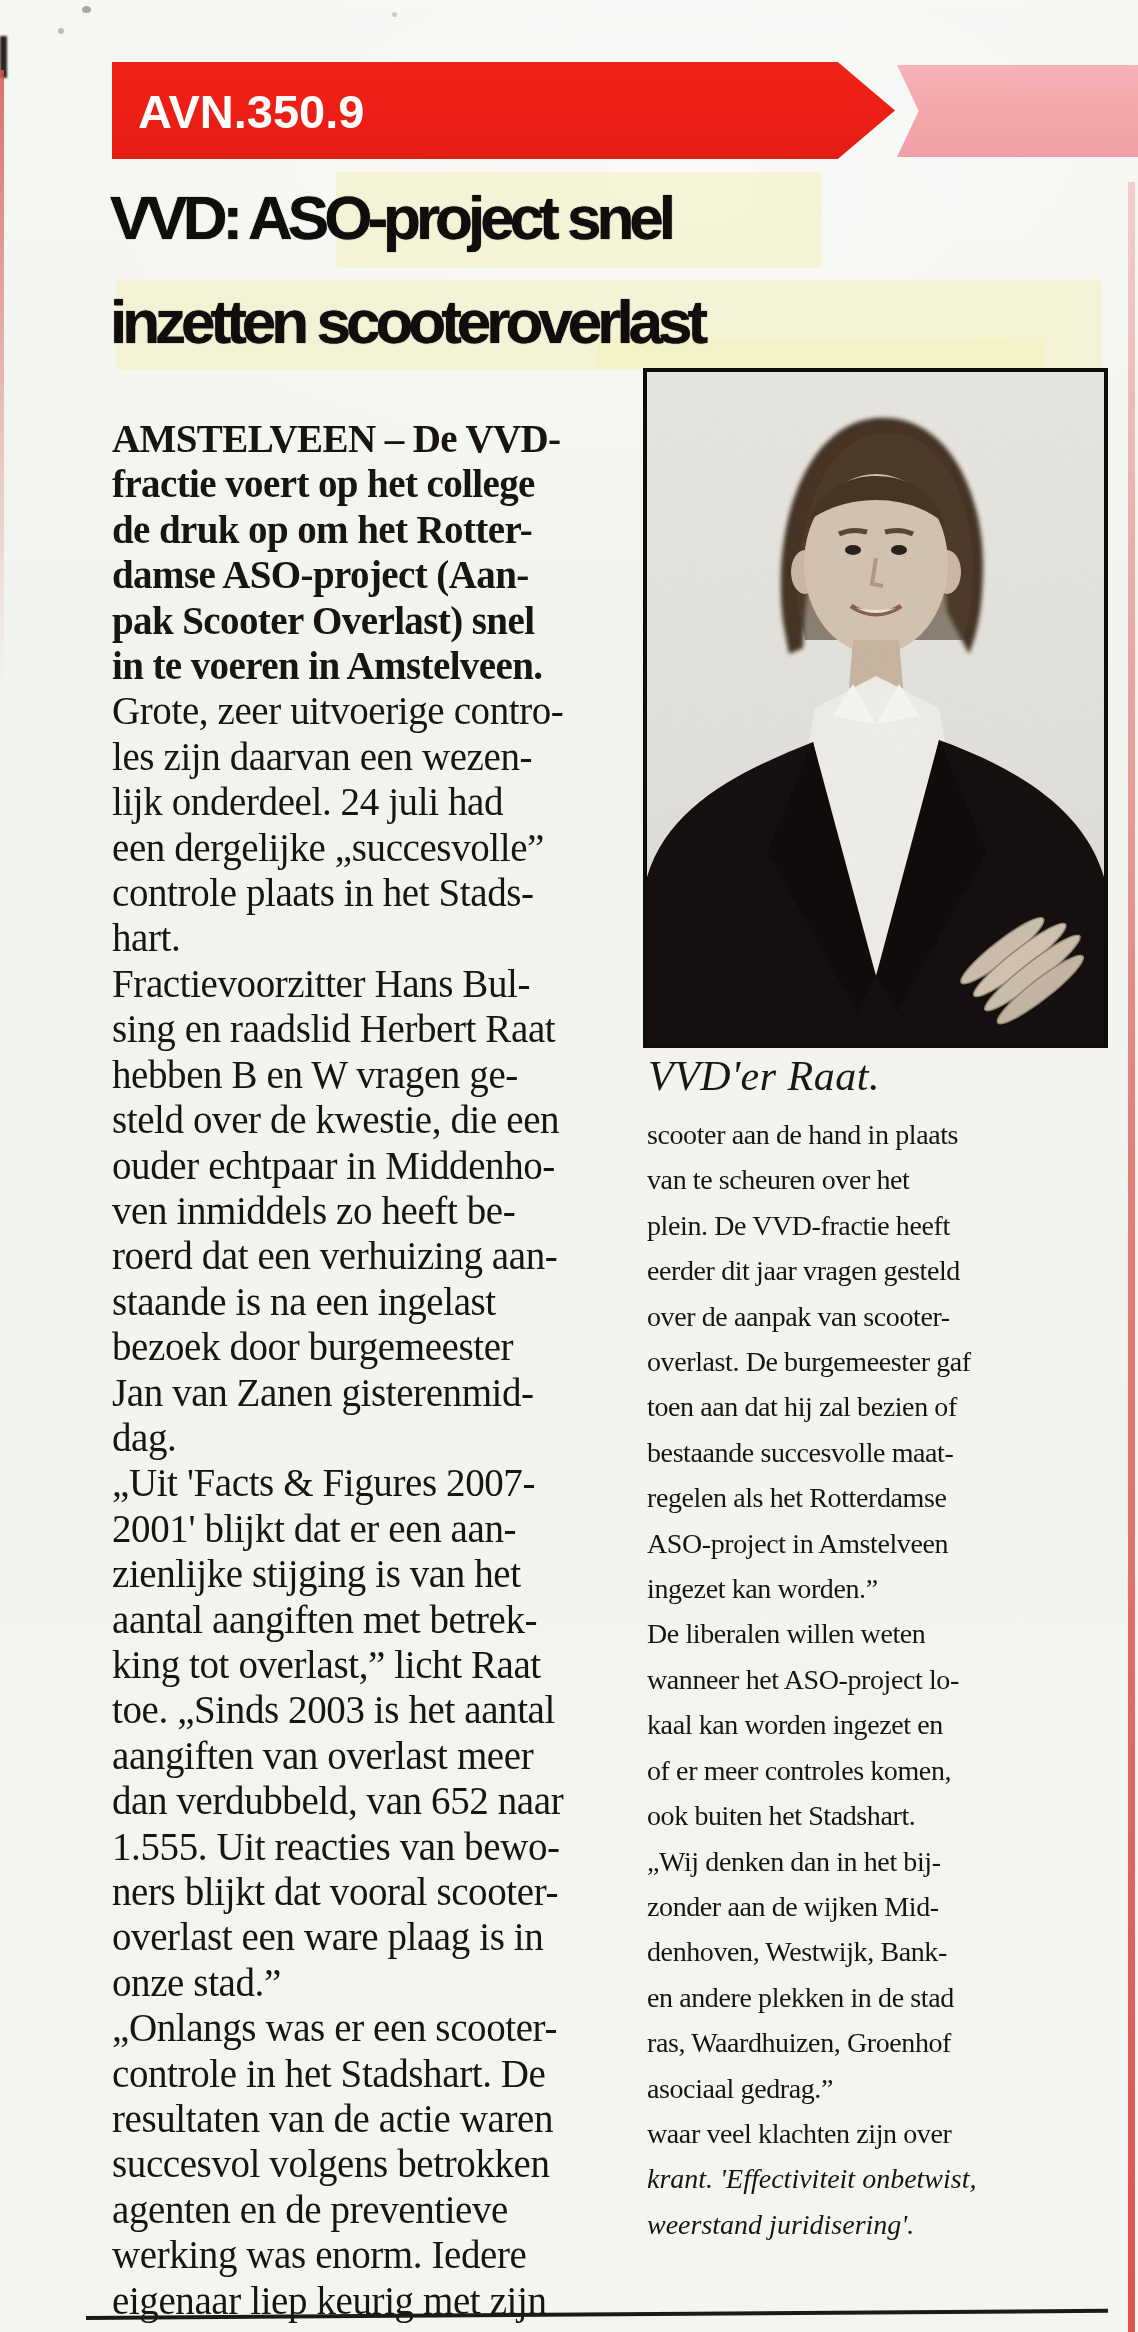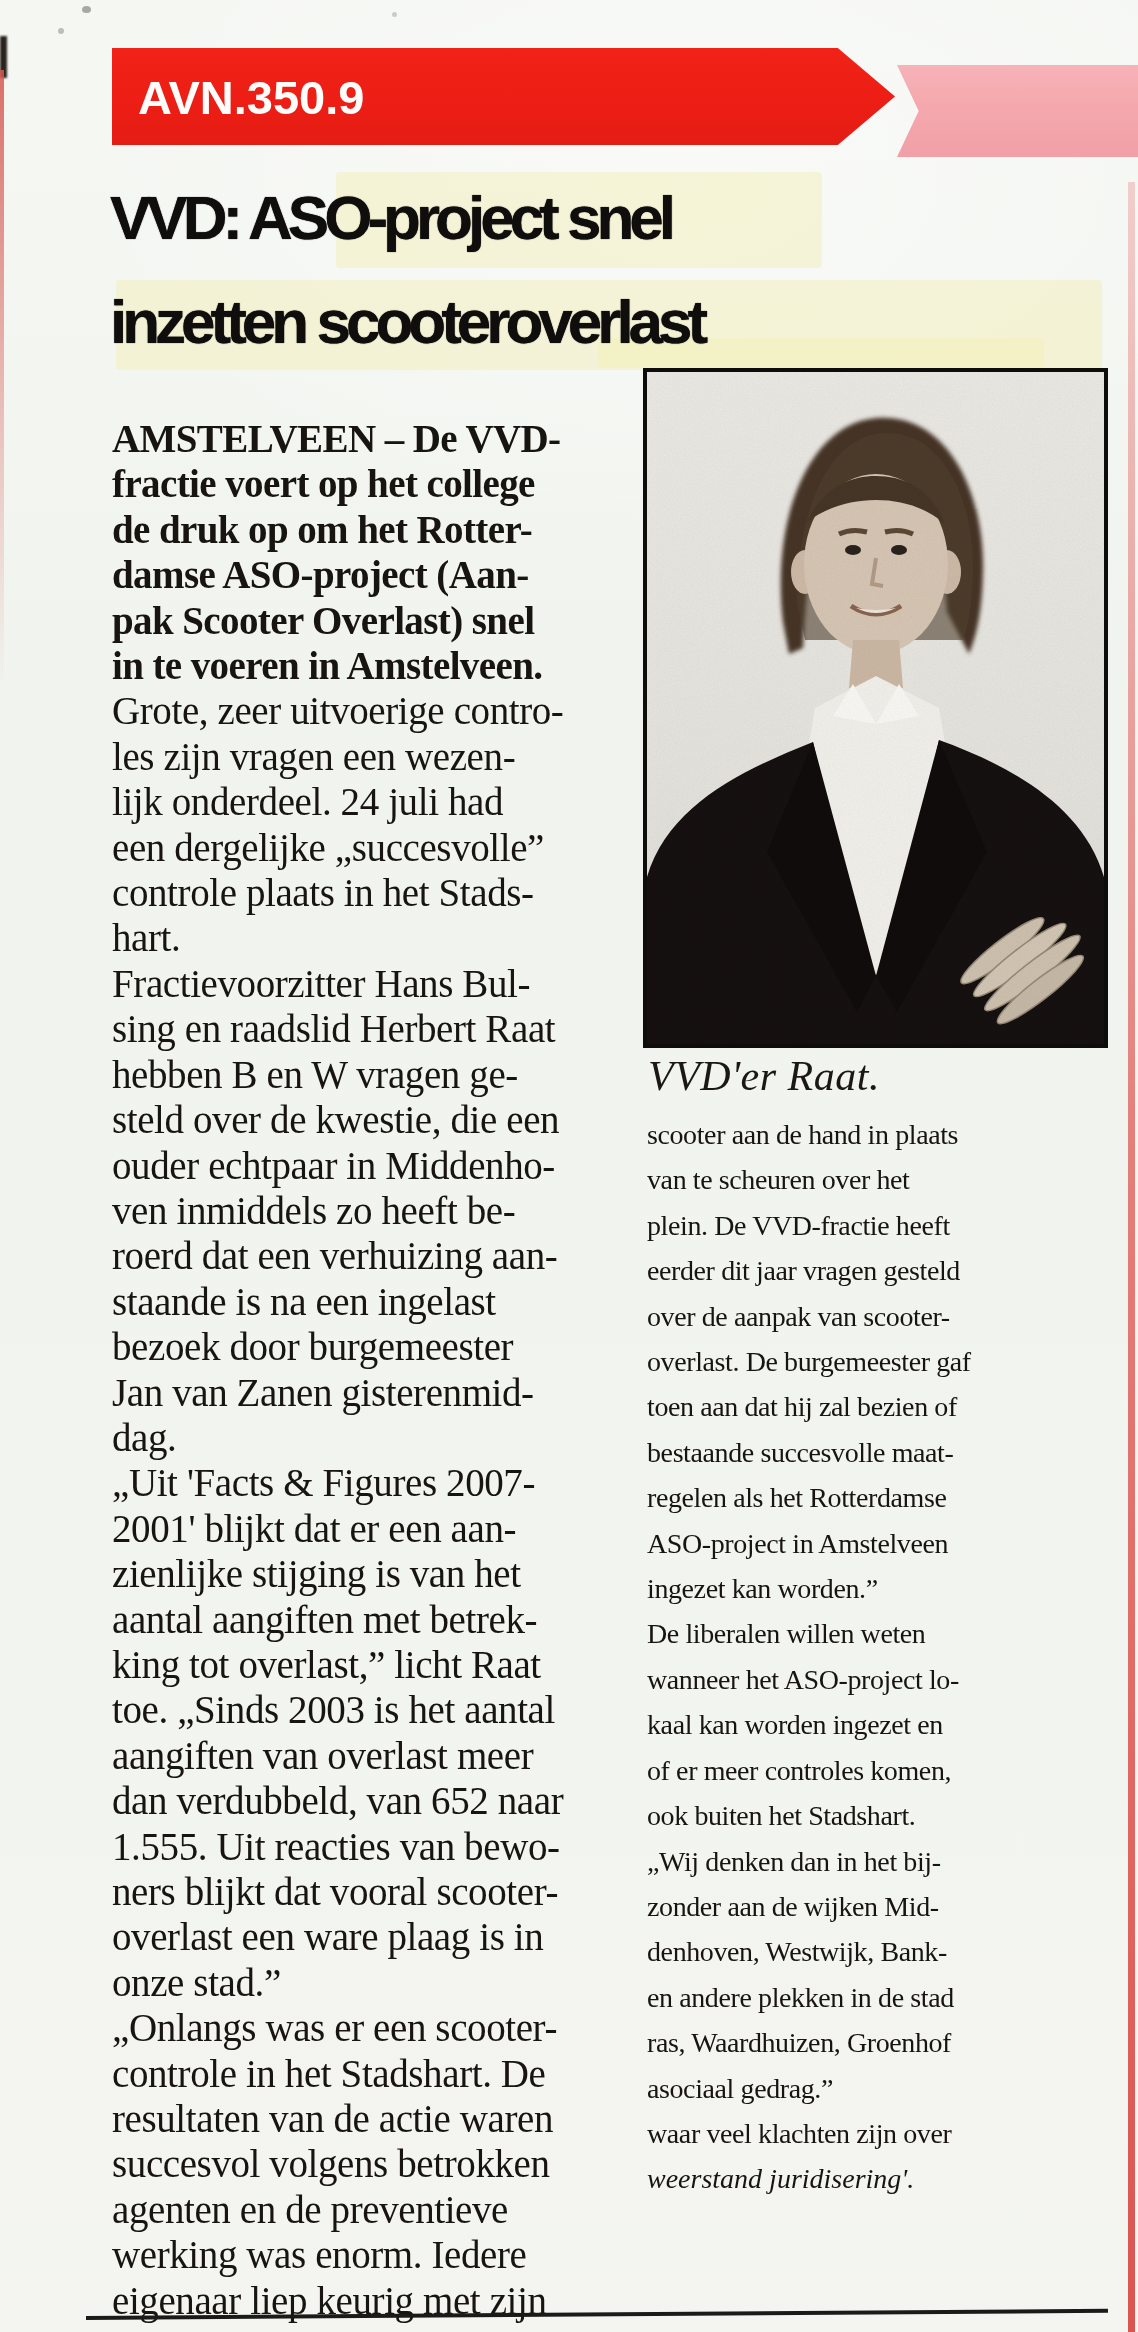--- a/index.html
+++ b/index.html
@@ -18,21 +18,21 @@
     background:linear-gradient(180deg, rgba(214,88,82,.85), rgba(214,88,82,.35) 55%, rgba(214,88,82,0));}
   .edge-red-right{position:absolute;left:1128px;top:182px;width:7px;height:2150px;
     background:linear-gradient(180deg, rgba(230,110,110,.30), rgba(222,76,72,.70) 45%, rgba(217,62,58,.88));}
   .speck{position:absolute;border-radius:50%;background:#6d675f;opacity:.55;filter:blur(.5px);}
   .speck.s1{left:82px;top:6px;width:9px;height:7px;}
   .speck.s2{left:58px;top:28px;width:6px;height:6px;opacity:.4;}
   .speck.s3{left:392px;top:12px;width:5px;height:5px;opacity:.3;}
 
   
   .banner-red{
-    position:absolute;left:112px;top:48px;width:783px;height:97px;
+    position:absolute;left:112px;top:62px;width:783px;height:97px;
     background:linear-gradient(180deg,#f12318 0%, var(--banner-red,#ec1e15) 55%, #e41d14 100%);
     clip-path:polygon(0 0, 92.7% 0, 100% 50%, 92.7% 100%, 0 100%);
   }
   .banner-code{
     position:absolute;left:26px;top:0;height:97px;line-height:99px;
     font-family:"Liberation Sans","DejaVu Sans",sans-serif;font-weight:700;
     font-size:47px;letter-spacing:0px;color:#fdfdfb;
   }
   .banner-pink{
     position:absolute;left:897px;top:65px;width:241px;height:92px;
@@ -154,21 +154,21 @@
   <div class="caption">VVD'er Raat.</div>
 
   <div class="col col-left" id="col-left">
       <div class="tl lead">AMSTELVEEN – De VVD-</div>
       <div class="tl lead">fractie voert op het college</div>
       <div class="tl lead">de druk op om het Rotter-</div>
       <div class="tl lead">damse ASO-project (Aan-</div>
       <div class="tl lead">pak Scooter Overlast) snel</div>
       <div class="tl lead">in te voeren in Amstelveen.</div>
       <div class="tl">Grote, zeer uitvoerige contro-</div>
-      <div class="tl">les zijn vragen een wezen-</div>
+      <div class="tl">les zijn daarvan een wezen-</div>
       <div class="tl">lijk onderdeel. 24 juli had</div>
       <div class="tl">een dergelijke „succesvolle”</div>
       <div class="tl">controle plaats in het Stads-</div>
       <div class="tl">hart.</div>
       <div class="tl">Fractievoorzitter Hans Bul-</div>
       <div class="tl">sing en raadslid Herbert Raat</div>
       <div class="tl">hebben B en W vragen ge-</div>
       <div class="tl">steld over de kwestie, die een</div>
       <div class="tl">ouder echtpaar in Middenho-</div>
       <div class="tl">ven inmiddels zo heeft be-</div>
@@ -214,17 +214,18 @@
       <div class="tl">kaal kan worden ingezet en</div>
       <div class="tl">of er meer controles komen,</div>
       <div class="tl">ook buiten het Stadshart.</div>
       <div class="tl">„Wij denken dan in het bij-</div>
       <div class="tl">zonder aan de wijken Mid-</div>
       <div class="tl">denhoven, Westwijk, Bank-</div>
       <div class="tl">en andere plekken in de stad</div>
       <div class="tl">ras, Waardhuizen, Groenhof</div>
       <div class="tl">asociaal gedrag.”</div>
       <div class="tl">waar veel klachten zijn over</div>
+      <div class="tl ital">krant. 'Effectiviteit onbetwist,</div>
       <div class="tl ital">weerstand juridisering'.</div>
     </div>
 
   <div class="bottom-rule"></div>
 </div>
 
 </body></html>

